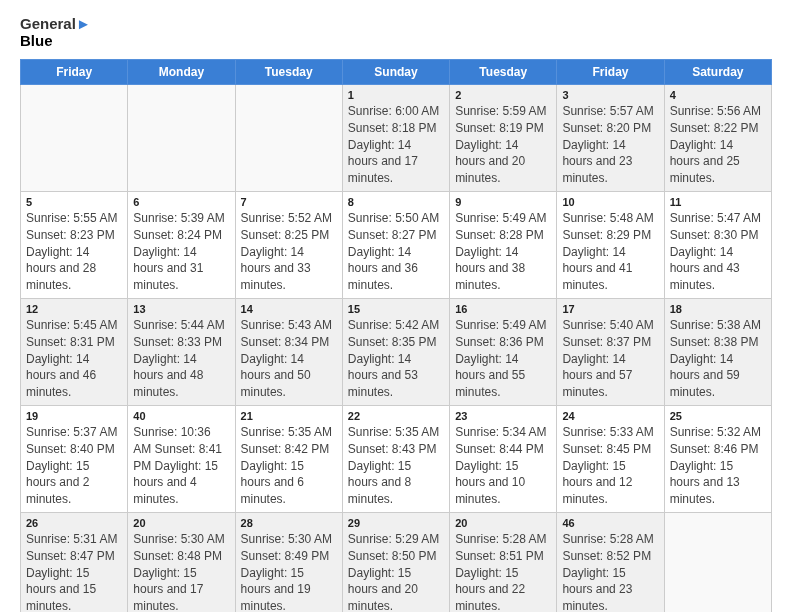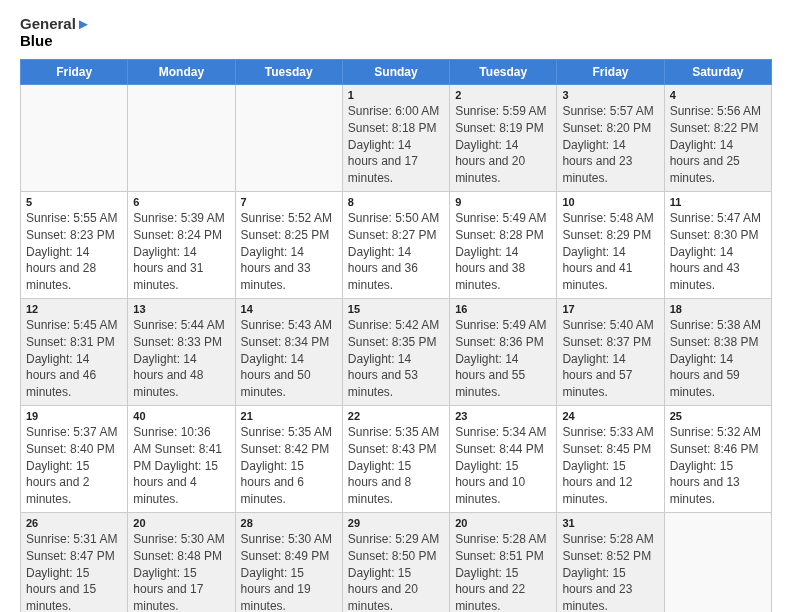--- a/index.html
+++ b/index.html
@@ -329,21 +329,21 @@
 and 20 minutes.</div>
           </td>
           <td class="shaded">
             <span class="day-num">20</span>
             <div class="day-info">Sunrise: 5:28 AM
 Sunset: 8:51 PM
 Daylight: 15 hours
 and 22 minutes.</div>
           </td>
           <td class="shaded">
-            <span class="day-num">31</span>
+            <span class="day-num">46</span>
             <div class="day-info">Sunrise: 5:28 AM
 Sunset: 8:52 PM
 Daylight: 15 hours
 and 23 minutes.</div>
           </td>
           <td class="empty"></td>
         </tr>
       </tbody>
   </table>
 </div>

